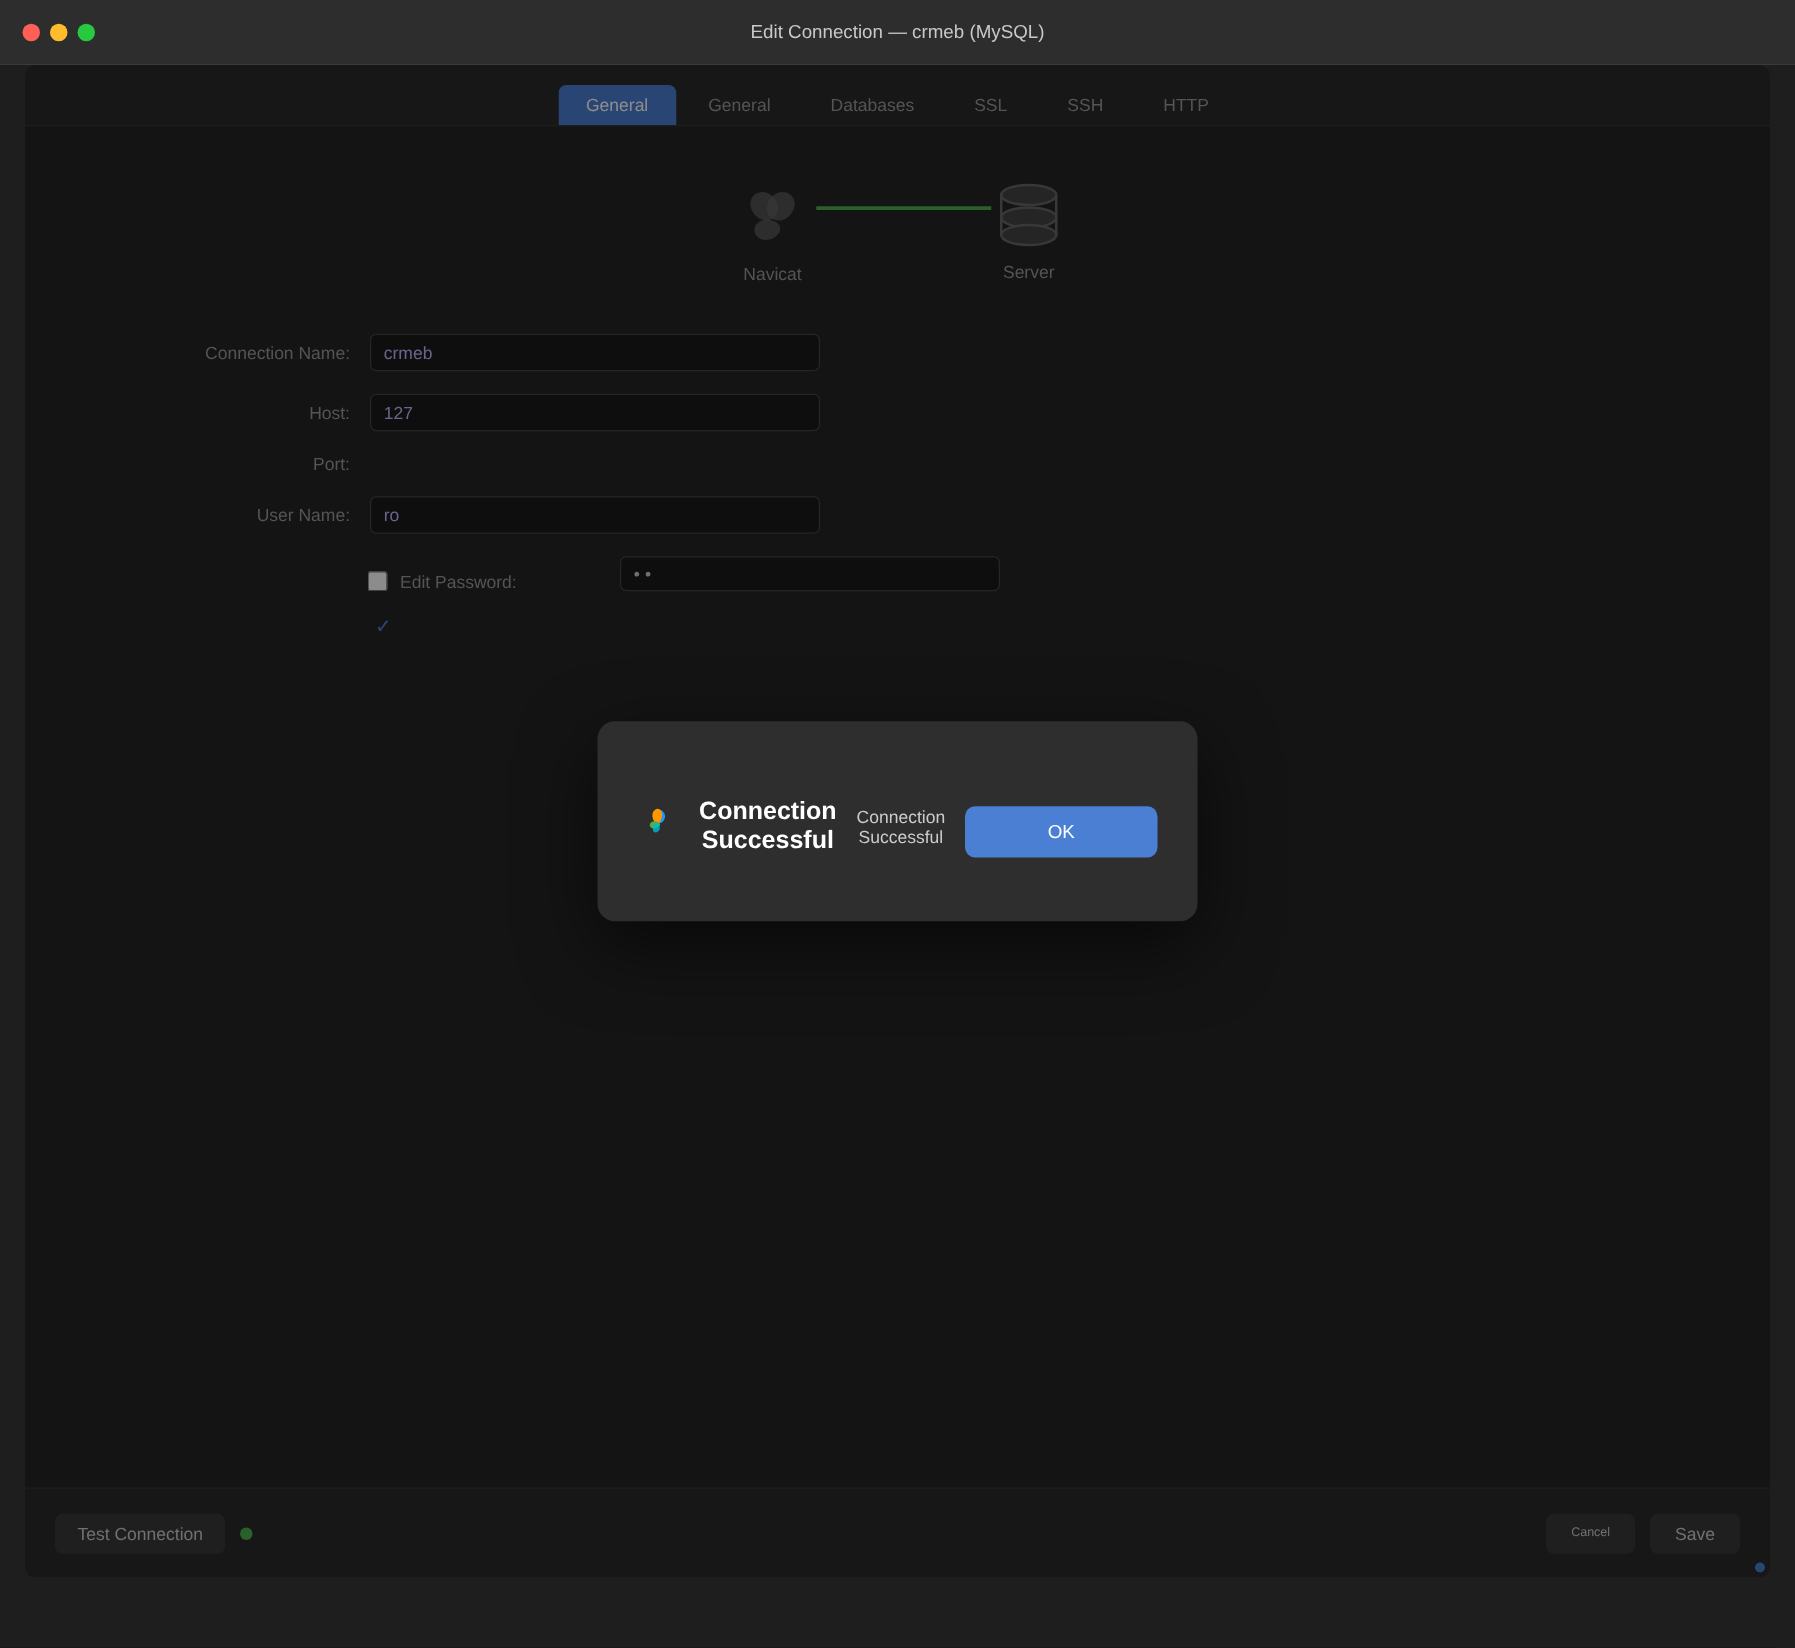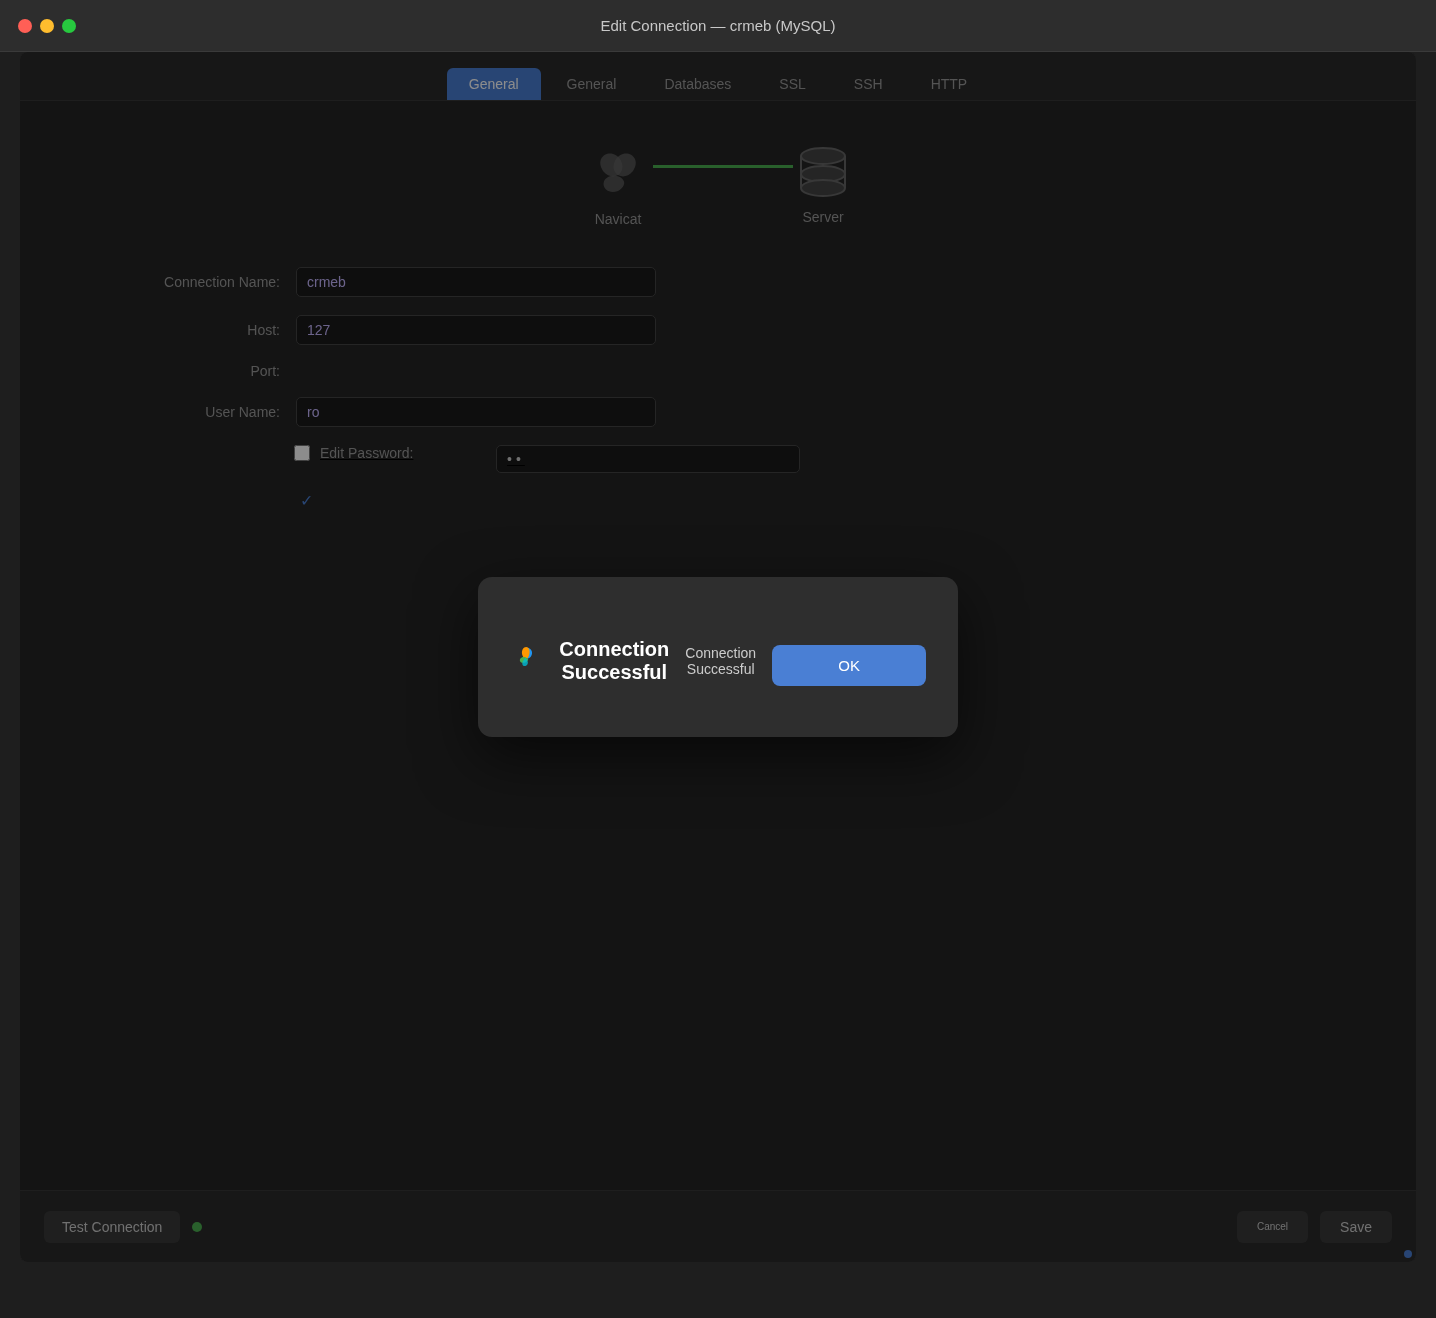--- a/index.html
+++ b/index.html
@@ -152,24 +152,23 @@
       border-radius: 5px;
       color: #c4b5fd;
       font-size: 14px;
       padding: 6px 10px;
       flex: 1;
       max-width: 360px;
     }
 
     .checkbox-group {
       display: flex;
-      align-items: flex-start;
+      align-items: flex-end;
       margin-bottom: 18px;
       max-width: 700px;
-      text-decoration: underline;
     }
 
     .checkbox-label {
       color: #999;
       font-size: 14px;
       margin-left: 10px;
       width: 160px;
       text-align: left;
     }
 

